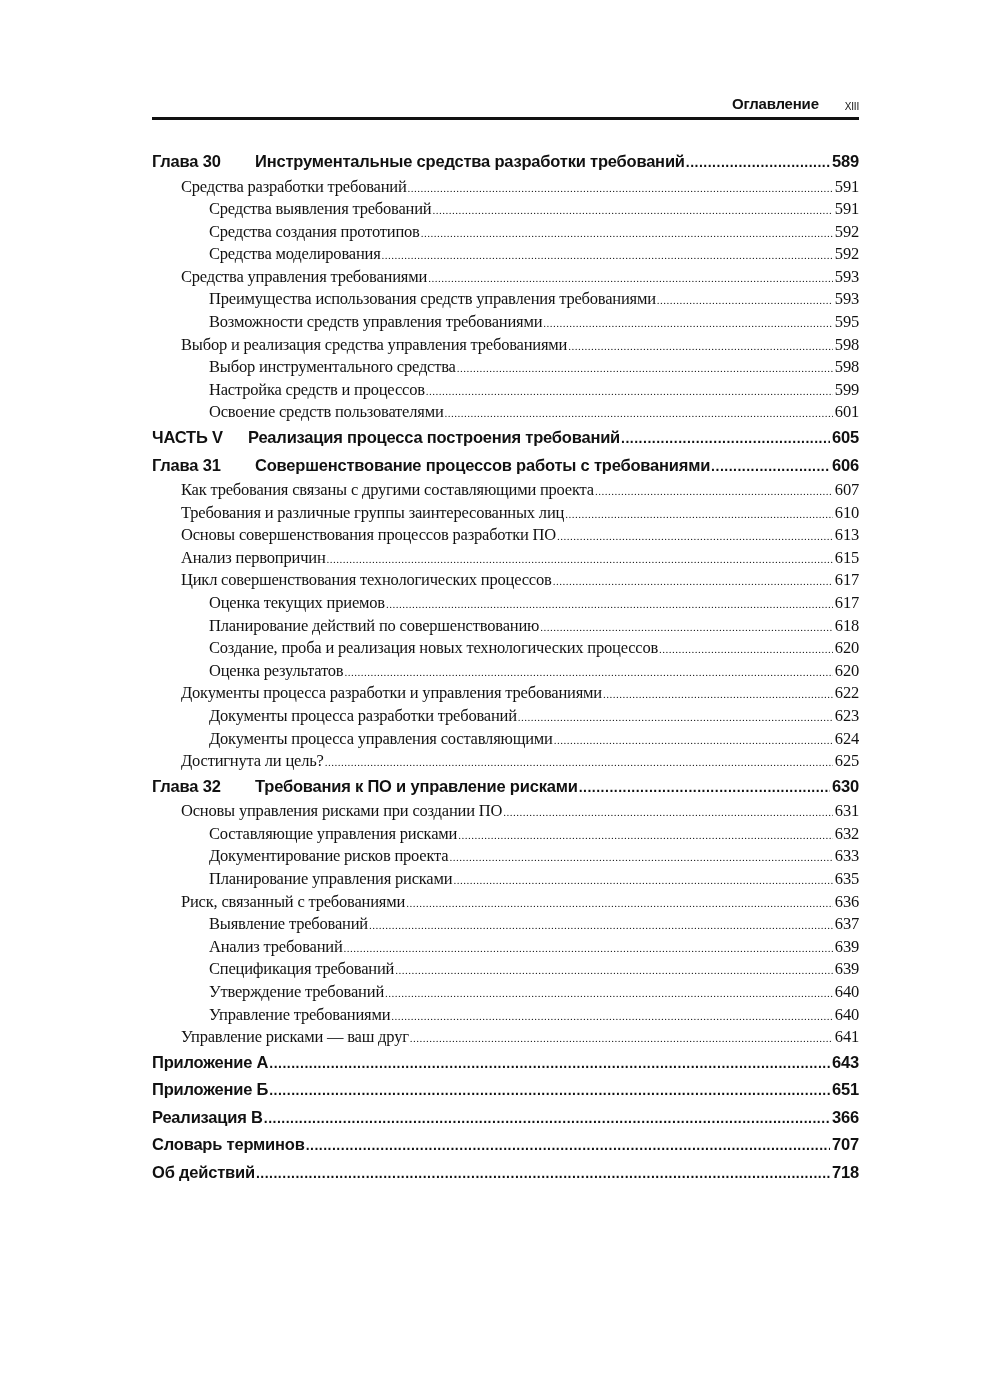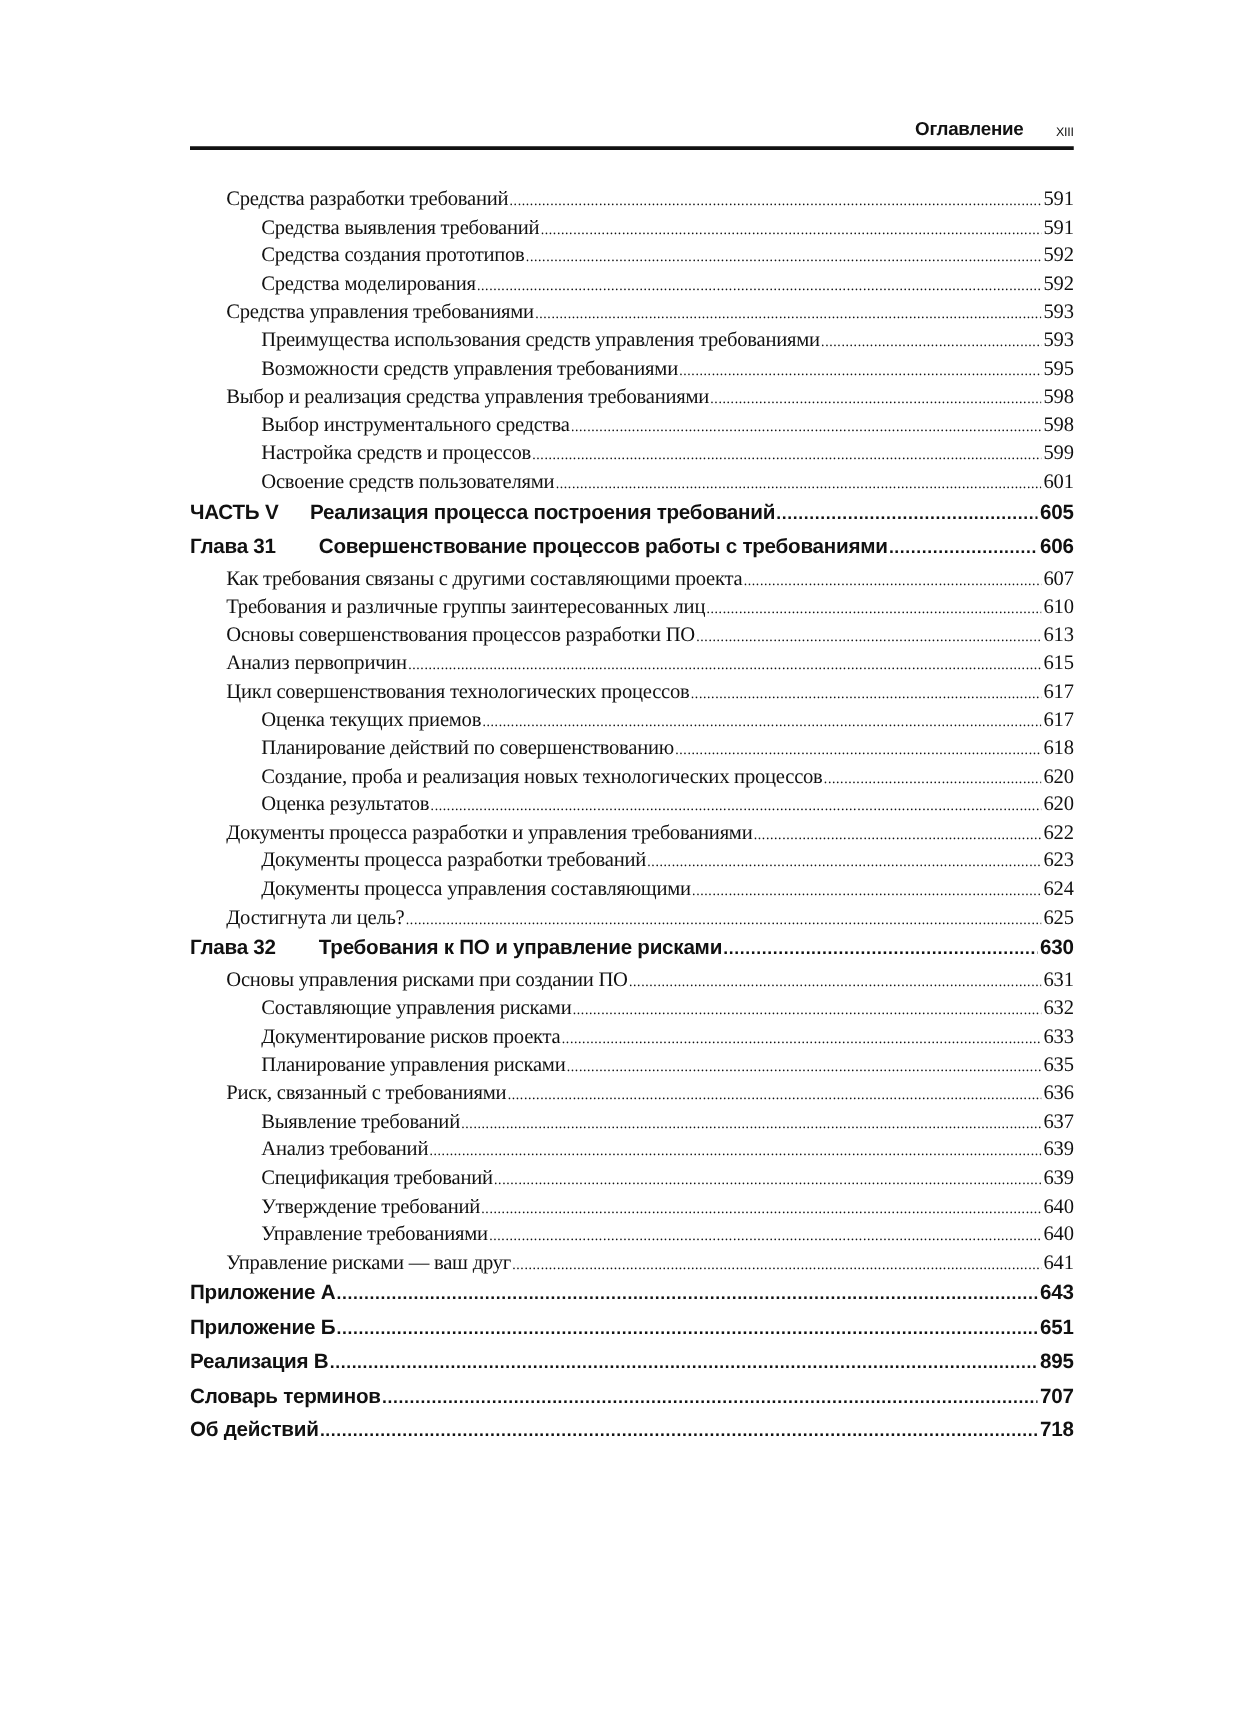--- a/index.html
+++ b/index.html
@@ -45,20 +45,25 @@
 <body>
 
 <div class="page">
   <div class="running-head">
     <span>Оглавление</span>
     <span class="folio">XIII</span>
   </div>
   <div class="rule"></div>
 
   <div class="toc" id="toc">
+      <div class="row head">
+        <span class="title"><span class="label">Глава 30</span><span>Инструментальные средства разработки требований</span></span>
+        <span class="leader"></span>
+        <span class="page-num">589</span>
+      </div>
       <div class="row lvl1">
         <span class="title"><span>Средства разработки требований</span></span>
         <span class="leader"></span>
         <span class="page-num">591</span>
       </div>
       <div class="row lvl2">
         <span class="title"><span>Средства выявления требований</span></span>
         <span class="leader"></span>
         <span class="page-num">591</span>
       </div>
@@ -248,21 +253,21 @@
         <span class="page-num">643</span>
       </div>
       <div class="row head">
         <span class="title"><span>Приложение Б</span></span>
         <span class="leader"></span>
         <span class="page-num">651</span>
       </div>
       <div class="row head">
         <span class="title"><span>Реализация В</span></span>
         <span class="leader"></span>
-        <span class="page-num">895</span>
+        <span class="page-num">366</span>
       </div>
       <div class="row head">
         <span class="title"><span>Словарь терминов</span></span>
         <span class="leader"></span>
         <span class="page-num">707</span>
       </div>
       <div class="row head">
         <span class="title"><span>Об действий</span></span>
         <span class="leader"></span>
         <span class="page-num">718</span>

